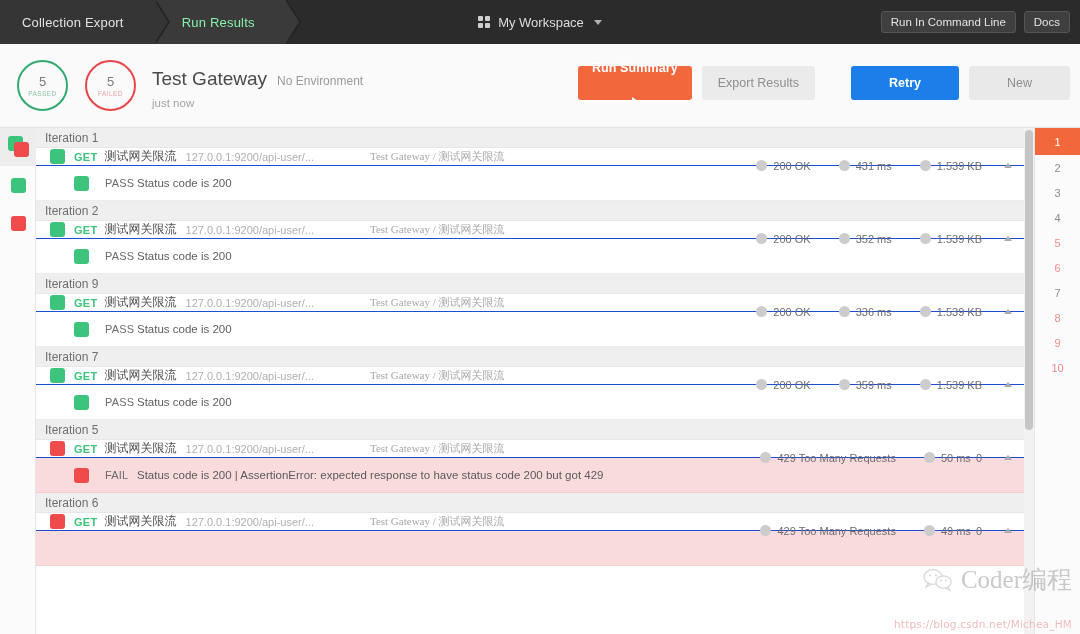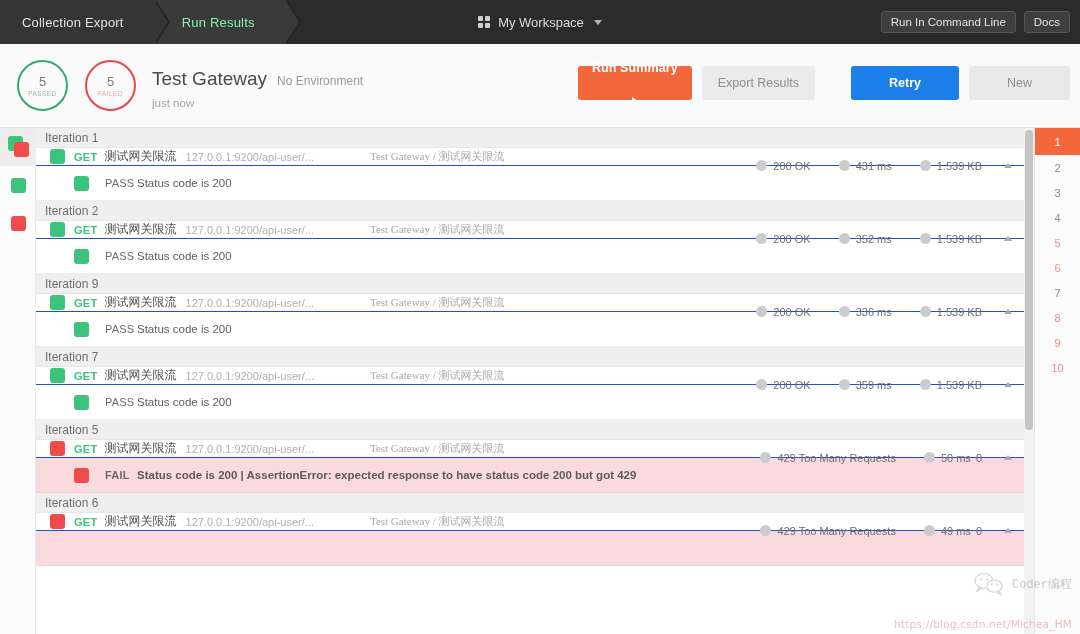--- a/index.html
+++ b/index.html
@@ -173,21 +173,21 @@
     width: 0; height: 0; border-left: 4px solid transparent;
     border-right: 4px solid transparent; border-bottom: 5px solid #aaaaaa;
     cursor: pointer;
   }
 
   .test-row {
     height: 35px; display: flex; align-items: center;
     border-bottom: 1px solid #ececec; padding-left: 38px;
   }
   .test-row.pass { background: #ffffff; }
-  .test-row.fail { background: #fadbdd; border-bottom-color: #f4cdd0; font-weight: bold; }
+  .test-row.fail { background: #fadbdd; border-bottom-color: #f4cdd0; }
   .test-row .status-sq { margin-right: 0; }
   .verdict { font-size: 11px; width: 32px; margin-left: 16px; letter-spacing: .2px; }
   .test-row.pass .verdict { color: #6b6b6b; }
   .test-row.fail .verdict { color: #6b6b6b; }
   .assertion { font-size: 11.5px; color: #5d5d5d; }
   .test-row.fail .assertion { color: #5b5b5b; }
 
   
   .vscroll {
     position: absolute; right: 46px; top: 128px;
@@ -211,21 +211,21 @@
   .it-cell.current { background: #f3673c; color: #ffffff; height: 27px; }
   .it-cell.failed { color: #f08c8c; }
 
   
   .watermark {
     position: absolute; right: 8px; bottom: 38px;
     display: flex; align-items: center; gap: 8px;
     opacity: .55; pointer-events: none;
   }
   .wechat-ic { display: block; }
-  .wm-text { font-size: 12px; color: #9d9d9d; font-family: Liberation Mono, monospace; }
+  .wm-text { font-size: 25px; color: #9d9d9d; font-family: Liberation Serif, serif; }
   .wm-url {
     position: absolute; right: 8px; bottom: 4px;
     font-size: 10.5px; color: #f0bcbe; letter-spacing: .2px;
     pointer-events: none; font-family: "DejaVu Sans", sans-serif;
   }
 </style>
 </head>
 <body>
 
 <div class="topbar">

